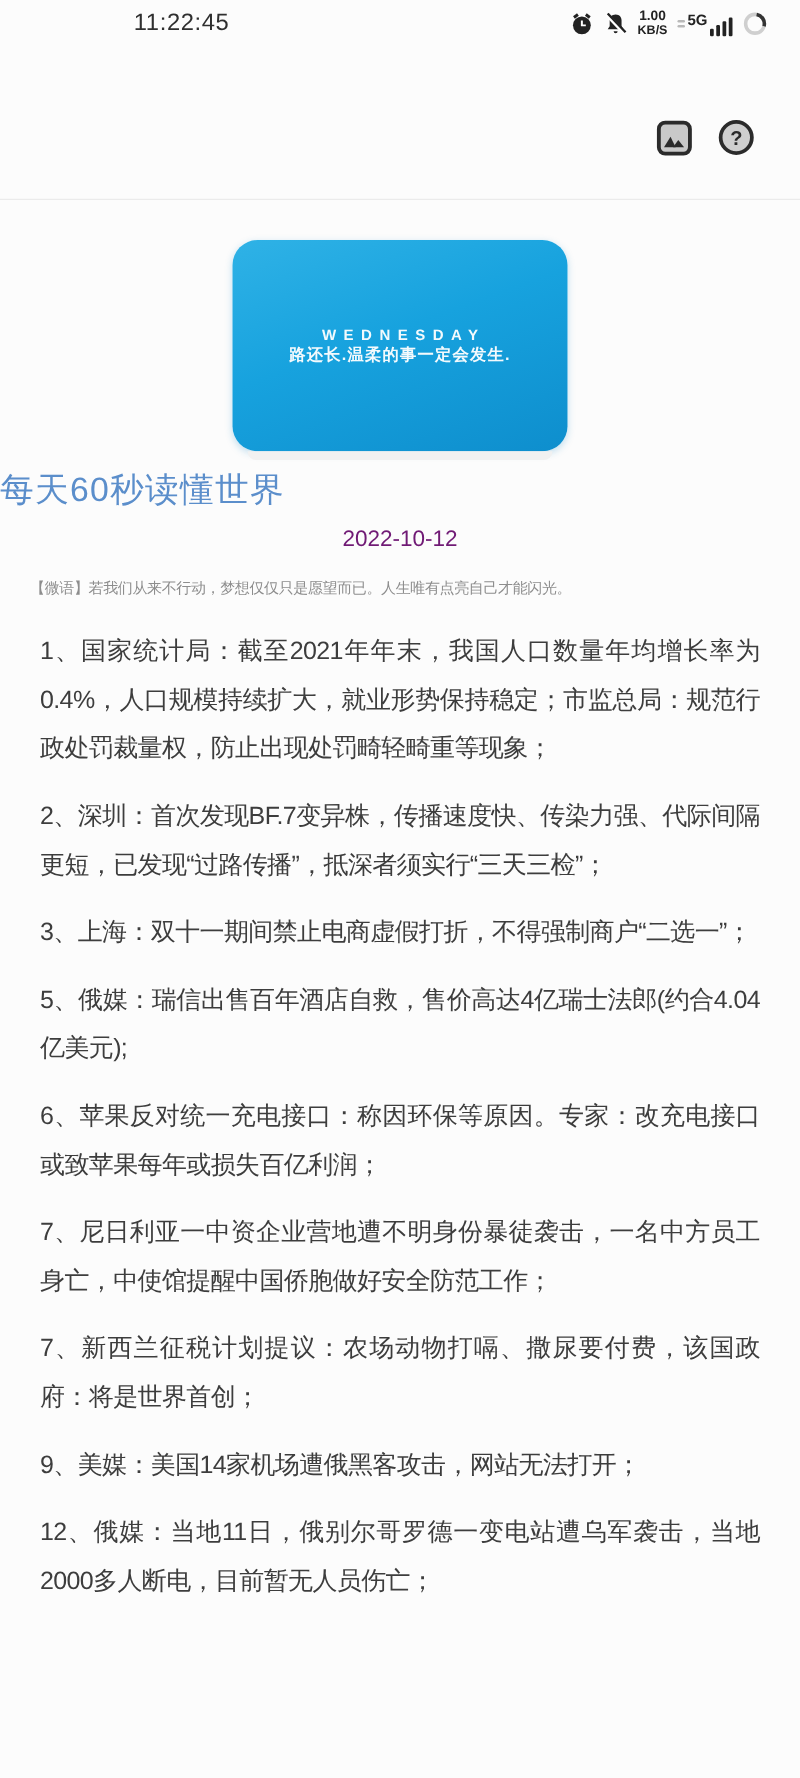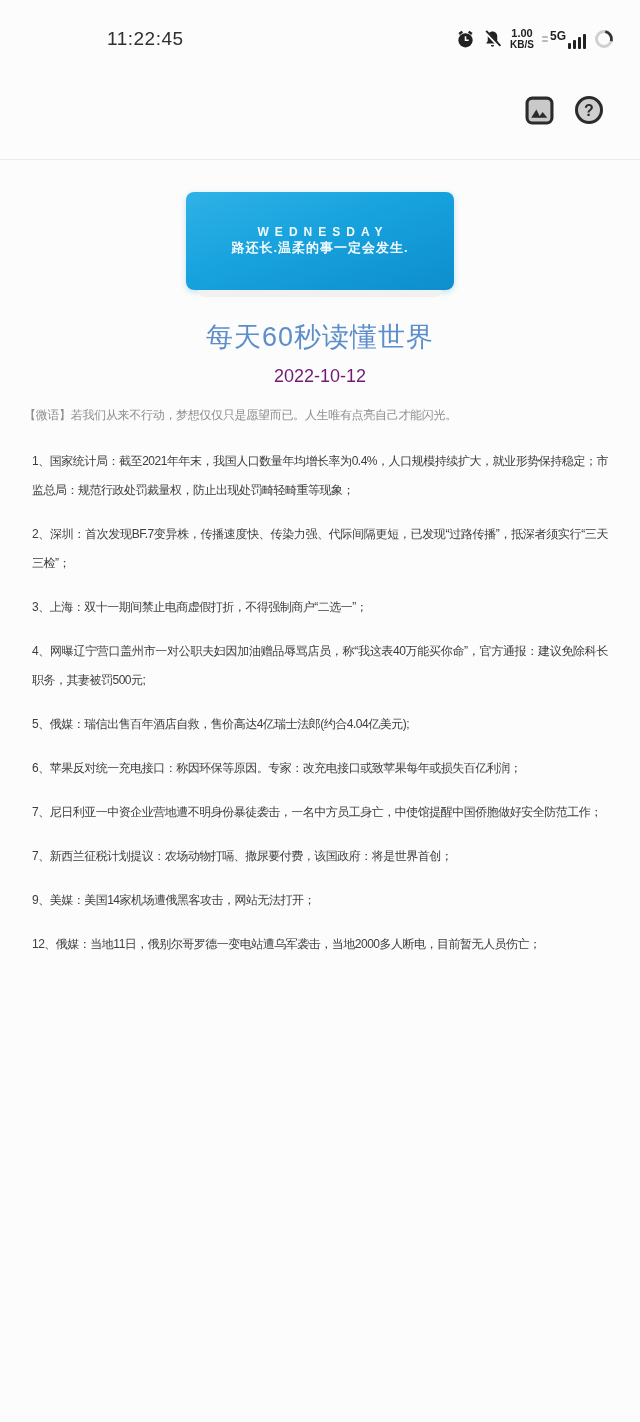--- a/index.html
+++ b/index.html
@@ -8,25 +8,25 @@
     font-family: "Liberation Sans", sans-serif;
     background:#fbfbfb;
     overflow:hidden;
     position:relative;
     color:#3d3d3d;
   }
   .page { position:absolute; inset:0; background:#fcfcfc; }
 
   
   .status-bar {
-    position:absolute; top:22px; left:107px; right:26px; height:28px;
-    display:flex; align-items:flex-end;
+    position:absolute; top:8px; left:107px; right:26px; height:28px;
+    display:flex; align-items:flex-start;
   }
   .status-time { font-size:19px; color:#2f2f2f; letter-spacing:0.5px; }
-  .status-icons { margin-left:auto; display:flex; align-items:center; gap:8px;margin-top:18px; }
+  .status-icons { margin-left:auto; display:flex; align-items:center; gap:8px; }
   .speed { text-align:center; font-weight:700; color:#222; line-height:11px; font-size:11px; }
   .speed .unit { font-size:10px; }
   .net { display:flex; align-items:flex-end; gap:2px; }
   .net-dashes { display:flex; flex-direction:column; gap:2px; margin-bottom:7px; }
   .net-dashes span { width:6px; height:2px; background:#b9b9b9; border-radius:1px; display:block; }
   .net-label { font-size:12px; font-weight:700; color:#222; margin-bottom:6px; }
   .bars { display:flex; align-items:flex-end; gap:2px; }
   .bars i { width:3px; background:#222; border-radius:1px; display:block; }
   .bars i:nth-child(1){height:6px;} .bars i:nth-child(2){height:9px;}
   .bars i:nth-child(3){height:12px;} .bars i:nth-child(4){height:15px;}
@@ -37,46 +37,46 @@
     display:flex; align-items:center;
   }
   .app-title { font-size:27px; font-weight:700; color:#1c1c1c; letter-spacing:0.5px; }
   .header-icons { margin-left:auto; display:flex; align-items:center; gap:20px; }
   .divider { position:absolute; top:159px; left:0; right:0; height:1px; background:#ebebeb; }
 
   
   .content { position:absolute; top:160px; left:0; right:0; bottom:0; overflow:hidden; }
 
   .hero-card {
-    width:268px; height:98px; margin:32px auto 0;
-    border-radius:8px;
+    width:268px; height:169px; margin:32px auto 0;
+    border-radius:20px;
     background:linear-gradient(160deg,#2fb2e6 0%,#17a2de 45%,#0e8ecd 100%);
     display:flex; flex-direction:column; align-items:center; justify-content:center;
     color:#fff;
     box-shadow:0 2px 6px rgba(30,140,200,0.25);
   }
   .hero-weekday-en { font-size:12px; font-weight:700; letter-spacing:6px; text-indent:6px; opacity:0.95; }
   .hero-weekday-zh {
     font-family:"DejaVu Serif", serif;
     font-size:44px; font-weight:700; letter-spacing:10px; text-indent:10px;
     margin:6px 0 8px;
   }
   .hero-tagline { font-size:13px; font-weight:700; letter-spacing:1px; opacity:0.95; }
   .hero-base { width:244px; height:7px; margin:0 auto; background:#f1f1f1; border-radius:0 0 10px 10px; }
 
-  .page-subtitle { margin-top:22px; text-align:center; font-size:27px; color:#5b8ecb; letter-spacing:1px; }
+  .page-subtitle { margin-top:6px; text-align:left; font-size:27px; color:#5b8ecb; letter-spacing:1px; }
   .page-date { margin-top:11px; text-align:center; font-size:18px; color:#701a75; }
   .quote {
     margin:13px 24px 0; text-align:left;
     font-size:12px; letter-spacing:-0.3px; line-height:30px; color:#8d8d8d;
   }
 
   .news { margin:17px 32px 0; }
   .news p {
-    font-size:12px; letter-spacing:-0.5px; line-height:29px;
+    font-size:20px; letter-spacing:-0.5px; line-height:39px;
     color:#3d3d3d; margin-bottom:15px;
     font-weight:500;
     text-align:justify;
   }
   svg { display:block; }
 </style>
 </head>
 <body>
 
 <div class="page">
@@ -155,21 +155,20 @@
     <div class="hero-base"></div>
 
     <div class="page-subtitle">每天60秒读懂世界</div>
     <div class="page-date">2022-10-12</div>
     <div class="quote">【微语】若我们从来不行动，梦想仅仅只是愿望而已。人生唯有点亮自己才能闪光。</div>
 
     <div class="news">
       <p>1、国家统计局：截至2021年年末，我国人口数量年均增长率为0.4%，人口规模持续扩大，就业形势保持稳定；市监总局：规范行政处罚裁量权，防止出现处罚畸轻畸重等现象；</p>
       <p>2、深圳：首次发现BF.7变异株，传播速度快、传染力强、代际间隔更短，已发现“过路传播”，抵深者须实行“三天三检”；</p>
       <p>3、上海：双十一期间禁止电商虚假打折，不得强制商户“二选一”；</p>
-      <p>4、网曝辽宁营口盖州市一对公职夫妇因加油赠品辱骂店员，称“我这表40万能买你命”，官方通报：建议免除科长职务，其妻被罚500元;</p>
       <p>5、俄媒：瑞信出售百年酒店自救，售价高达4亿瑞士法郎(约合4.04亿美元);</p>
       <p>6、苹果反对统一充电接口：称因环保等原因。专家：改充电接口或致苹果每年或损失百亿利润；</p>
       <p>7、尼日利亚一中资企业营地遭不明身份暴徒袭击，一名中方员工身亡，中使馆提醒中国侨胞做好安全防范工作；</p>
       <p>7、新西兰征税计划提议：农场动物打嗝、撒尿要付费，该国政府：将是世界首创；</p>
       <p>9、美媒：美国14家机场遭俄黑客攻击，网站无法打开；</p>
       <p>12、俄媒：当地11日，俄别尔哥罗德一变电站遭乌军袭击，当地2000多人断电，目前暂无人员伤亡；</p>
 
     </div>
 
   </div>

